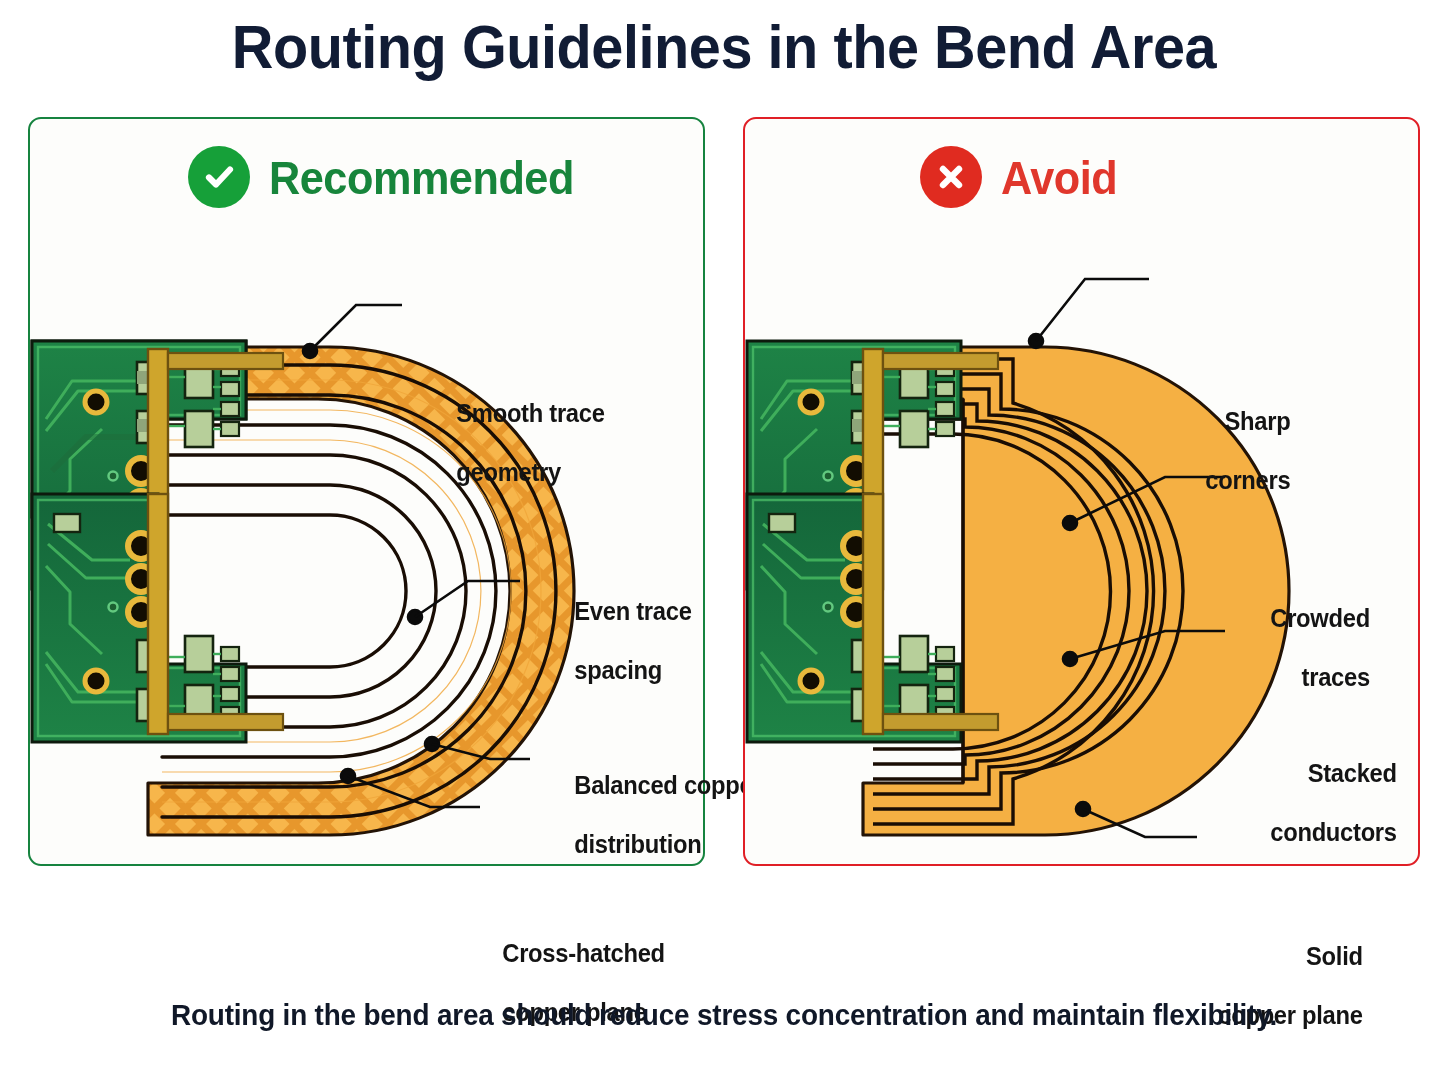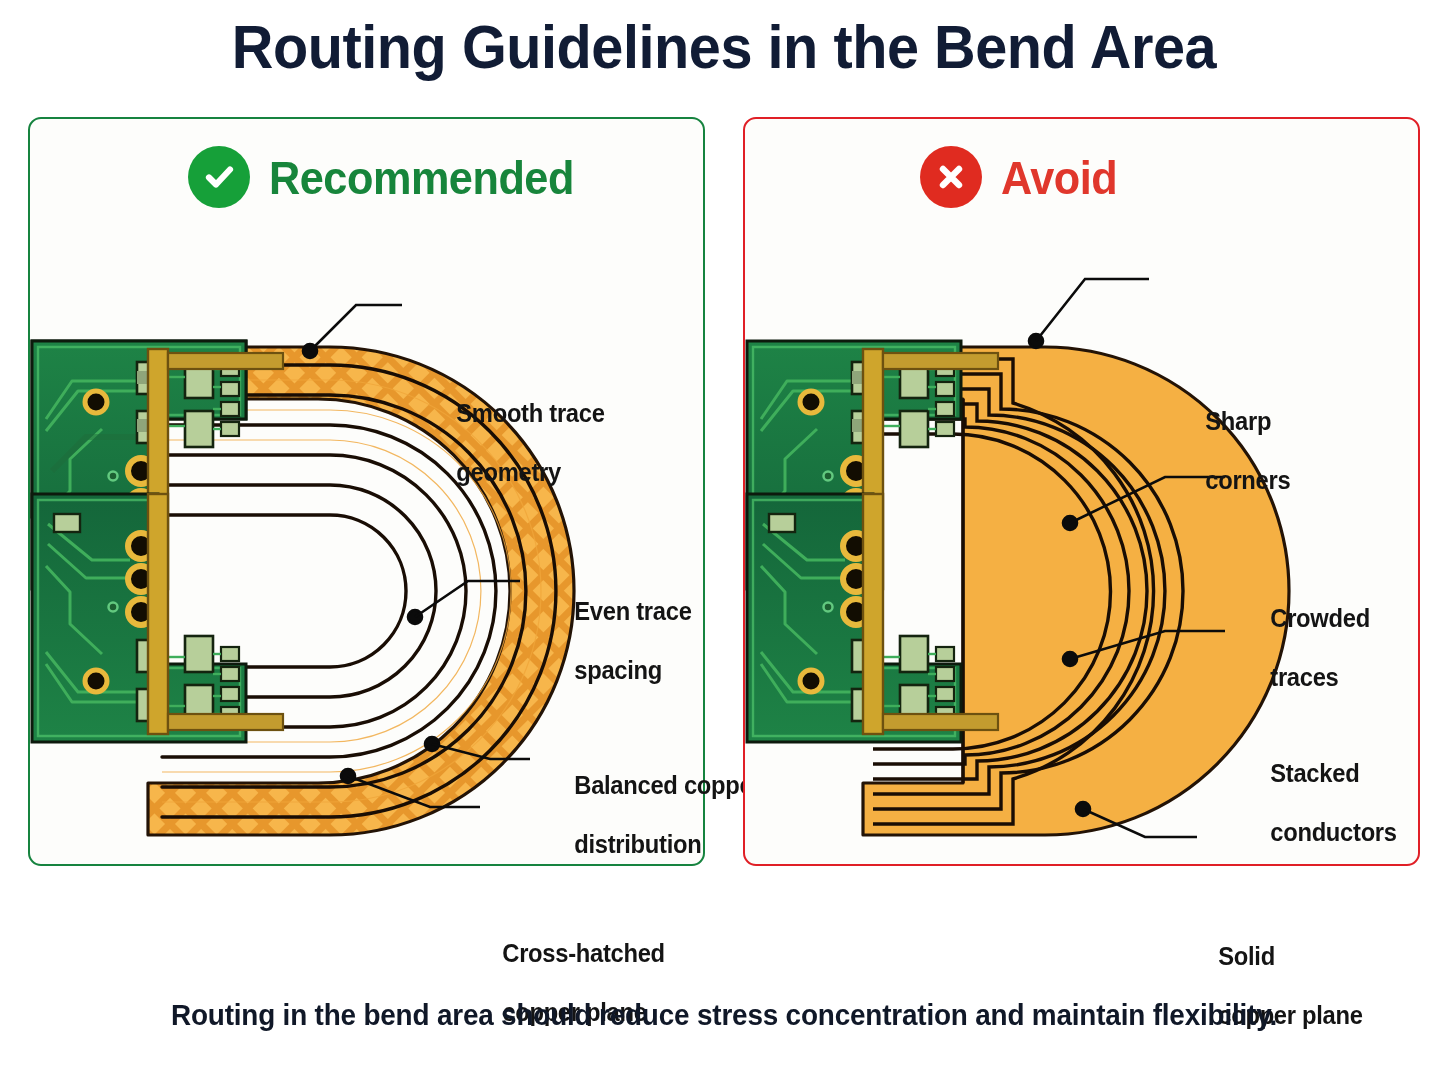--- a/index.html
+++ b/index.html
@@ -34,21 +34,21 @@
   .panel {
     position: absolute;
     top: 117px;
     width: 677px;
     height: 749px;
     border-radius: 13px;
     background: #fdfdfb;
     box-sizing: border-box;
   }
   #panel-recommended { left: 28px; border: 2px solid #16833f; }
-  #panel-avoid       { left: 743px; border: 2px solid #e01f26; }
+  #panel-avoid       { left: 743px; border: 2px solid #e01f26; text-align: right; }
 
   .panel-header {
     position: absolute;
     top: 27px;
     display: flex;
     align-items: center;
     gap: 19px;
   }
   #panel-recommended .panel-header { left: 158px; }
   #panel-avoid .panel-header { left: 175px; }

